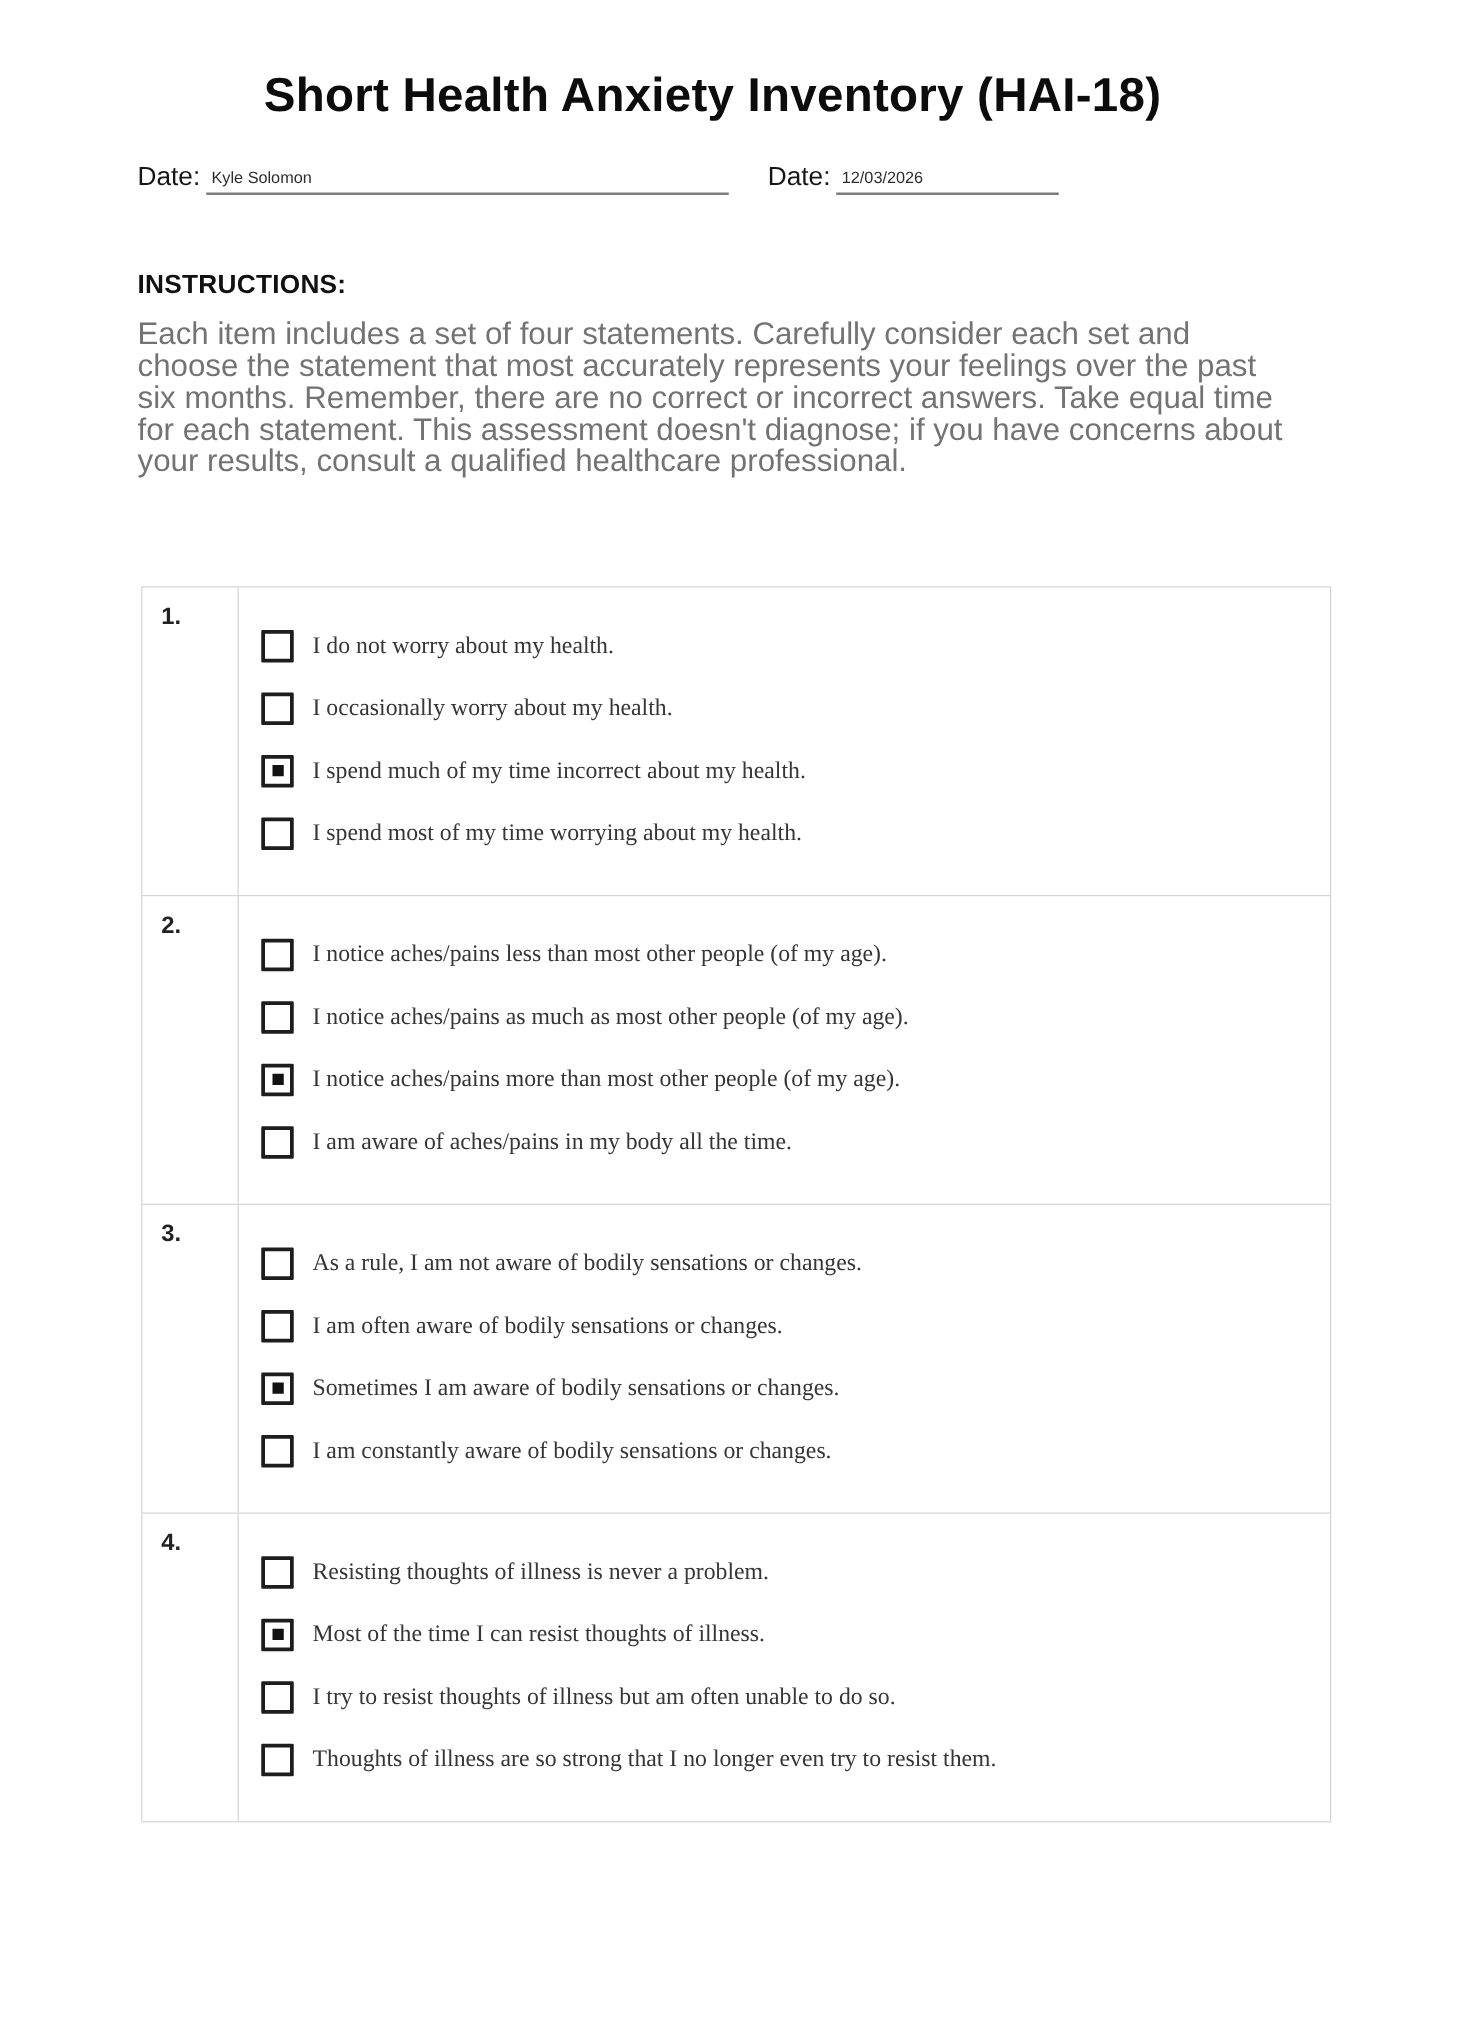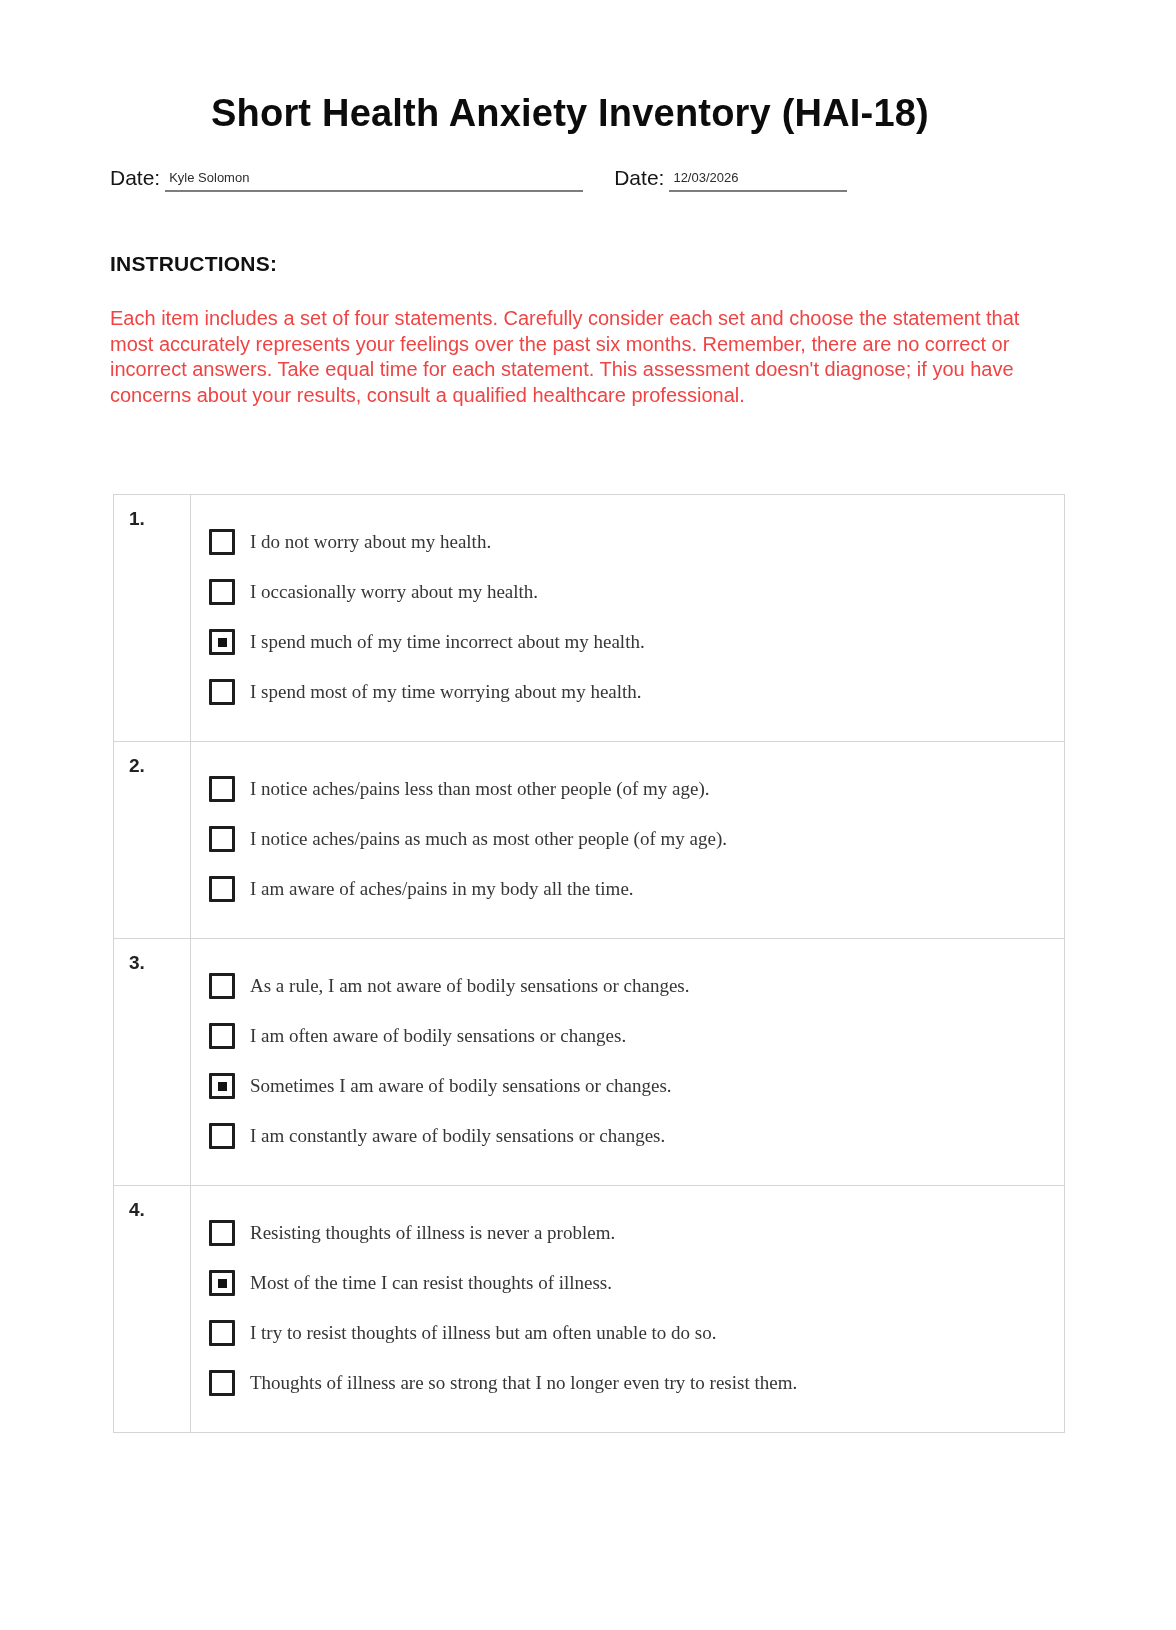--- a/index.html
+++ b/index.html
@@ -9,21 +9,21 @@
     height: 1630px;
     font-family: "Liberation Sans", sans-serif;
     color: #333333;
     overflow: hidden;
   }
   .content {
     margin-left: 110px;
     width: 956px;
   }
   .title {
-    padding-top: 92px;
+    padding-top: 56px;
     width: 920px;
     text-align: center;
     font-size: 38px;
     font-weight: bold;
     color: #0c0c0c;
     letter-spacing: 0.2px;
   }
   .name-row {
     margin-top: 31px;
     display: flex;
@@ -47,25 +47,25 @@
   .date-line { width: 178px; }
   .date-label { margin-left: 31px; }
   .instructions-heading {
     margin-top: 60px;
     font-size: 21px;
     font-weight: bold;
     color: #111111;
     letter-spacing: 0.2px;
   }
   .instructions-body {
-    margin-top: 30px;
+    margin-top: 15px;
     width: 916px;
-    font-size: 20px;
+    font-size: 25px;
     line-height: 25.5px;
-    color: #ef4444;
+    color: #737373;
   }
   .qtable {
     margin-top: 86px;
     margin-left: 3px;
     width: 952px;
     border: 1px solid #d5d5d5;
     background: #ffffff;
   }
   .qrow {
     display: flex;
@@ -167,20 +167,24 @@
   <div class="opt">
     <span class="cb"></span>
     <span class="optlabel">I notice aches/pains less than most other people (of my age).</span>
   </div>
 
   <div class="opt">
     <span class="cb"></span>
     <span class="optlabel">I notice aches/pains as much as most other people (of my age).</span>
   </div>
 
+  <div class="opt">
+    <span class="cb checked"></span>
+    <span class="optlabel">I notice aches/pains more than most other people (of my age).</span>
+  </div>
 
   <div class="opt">
     <span class="cb"></span>
     <span class="optlabel">I am aware of aches/pains in my body all the time.</span>
   </div>
 </div>
   </div>
 
   <div class="qrow">
     <div class="qnum">3.</div>

